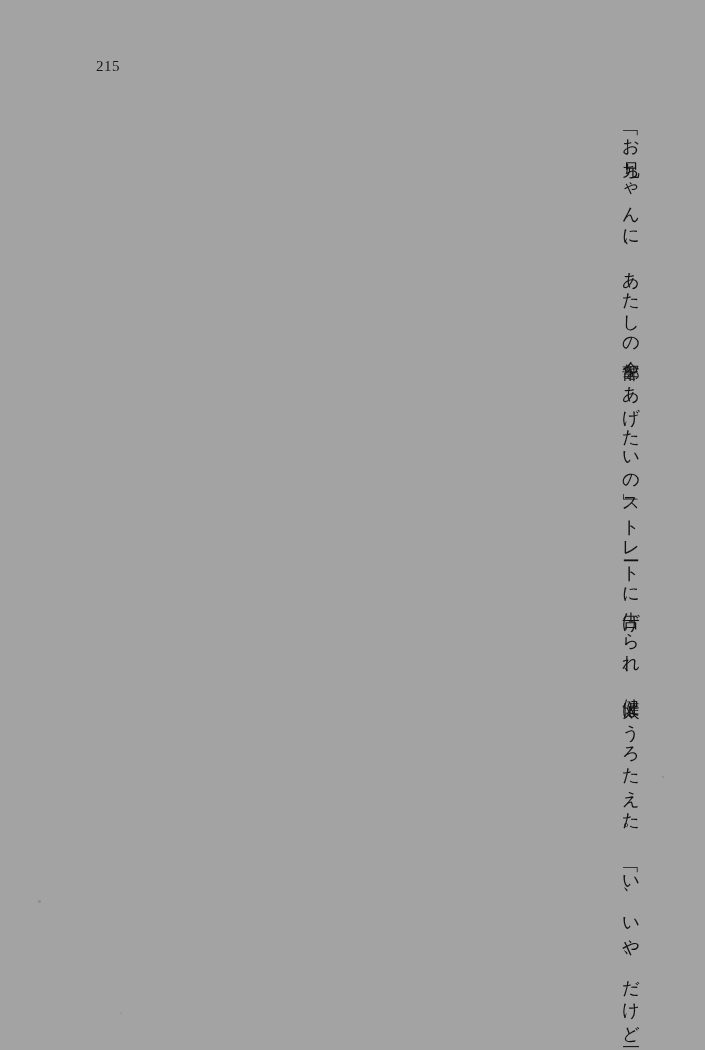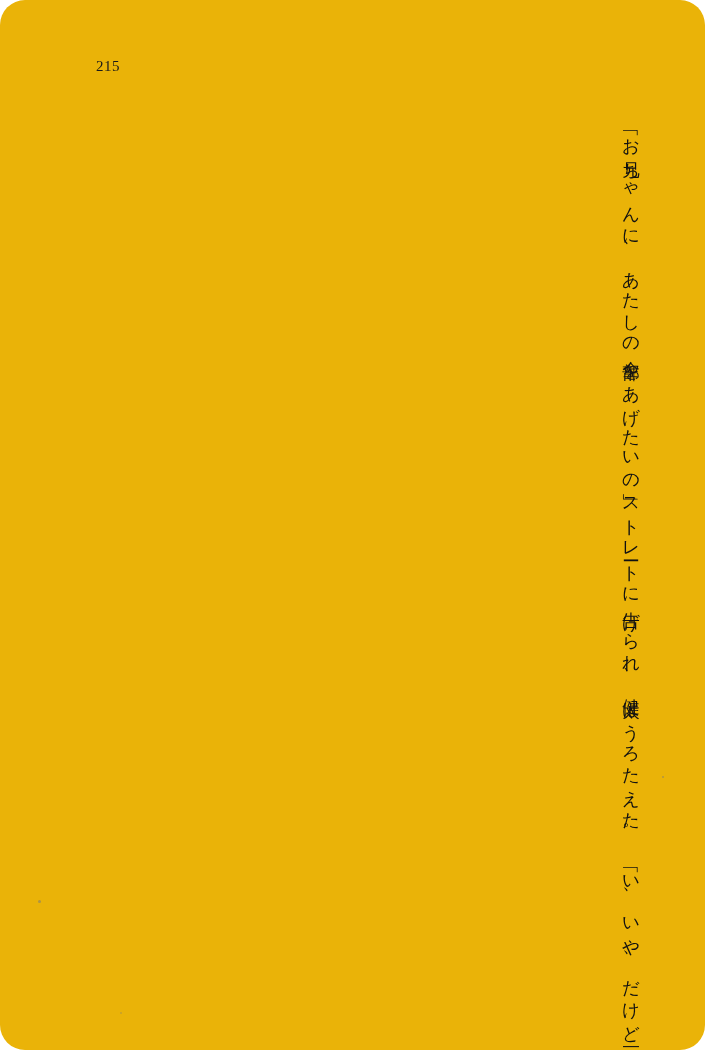--- a/index.html
+++ b/index.html
@@ -4,25 +4,24 @@
 <style>
   html, body {
     margin: 0;
     padding: 0;
     background: #ffffff;
   }
   .page {
     position: relative;
     width: 705px;
     height: 1050px;
-    background: #eab308;
+    background: #a3a3a3;
     overflow: hidden;
     font-family: "DejaVu Serif", "Liberation Serif", serif;
     color: #141414;
-    border-radius: 25px;
   }
   .page-number {
     position: absolute;
     top: 58px;
     left: 96px;
     font-size: 15px;
     letter-spacing: 0.5px;
     font-family: "Liberation Serif", serif;
     color: #1a1a1a;
   }

